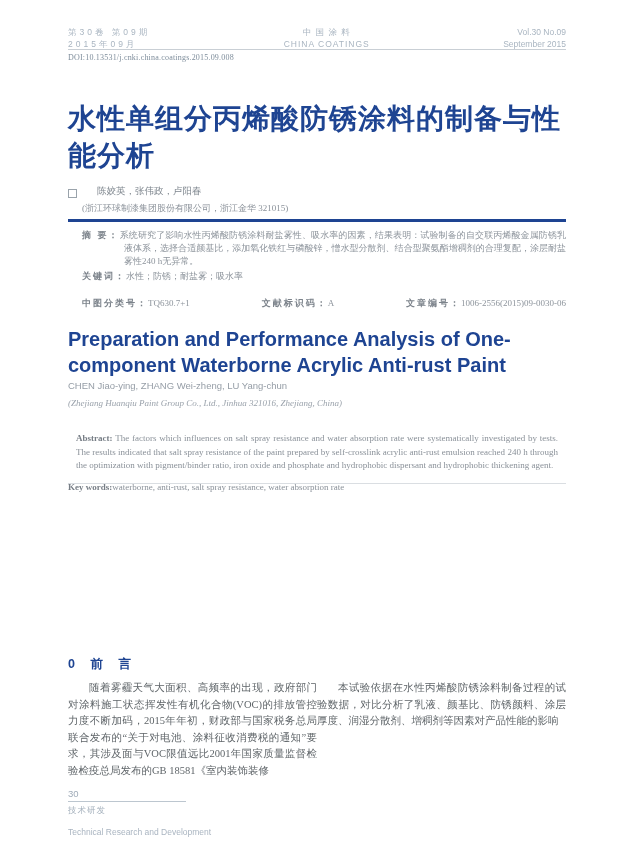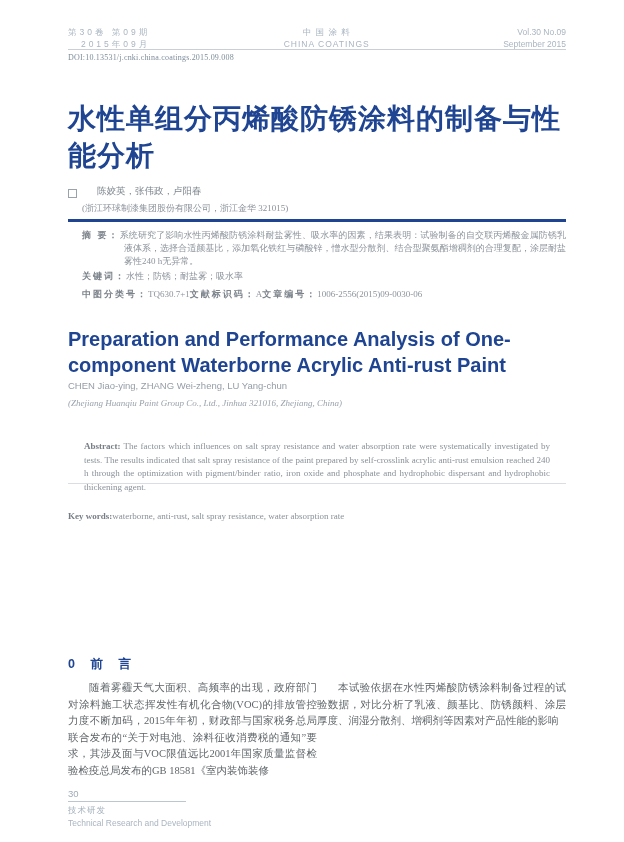--- a/index.html
+++ b/index.html
@@ -12,21 +12,21 @@
     color:#63686e;
     overflow:hidden;
   }
   
   .jheader{
     position:absolute;left:68px;right:58px;top:26px;
     display:flex;justify-content:space-between;
     font-family:"Liberation Sans","DejaVu Sans",sans-serif;
     font-size:8.5px;line-height:12px;color:#a9b5c1;
   }
-  .jheader .col{display:flex;flex-direction:column;text-align:right;}
+  .jheader .col{display:flex;flex-direction:column;}
   .jheader .col.center{text-align:center;letter-spacing:1px;}
   .jheader .col.right{text-align:right;}
   .jheader .cn{letter-spacing:3px;}
   .header-rule{position:absolute;left:68px;right:58px;top:49px;border-top:1px solid #c9cfd5;}
   .doi-line{
     position:absolute;left:68px;top:53px;
     font-size:8px;color:#7e8d9b;letter-spacing:.2px;
     font-family:"Liberation Serif","DejaVu Serif",serif;
   }
   
@@ -44,21 +44,21 @@
   .affil-cn{position:absolute;left:82px;top:202px;font-size:9px;color:#8b929a;}
   .blue-rule{position:absolute;left:68px;right:58px;top:219px;border-top:3px solid #1e4492;}
   
   .abs-cn{
     position:absolute;left:82px;right:58px;top:229px;
     font-size:9px;line-height:13px;color:#8d949c;text-align:justify;
   }
   .abs-cn .hang{padding-left:42px;text-indent:-42px;margin:0;}
   .abs-cn .lbl{color:#7c838b;font-weight:bold;letter-spacing:2px;}
   .kw-line{margin-top:2px;}
-  .meta-line{display:flex;margin-top:5px;}
+  .meta-line{display:flex;justify-content:space-between;margin-top:14px;}
   
   .title-en{
     position:absolute;left:68px;right:58px;top:326px;
     font-family:"Liberation Sans","DejaVu Sans",sans-serif;
     font-size:20px;line-height:26px;font-weight:bold;color:#1e4492;
   }
   .authors-en{position:absolute;left:68px;top:380px;font-size:9.5px;color:#959da6;
     font-family:"Liberation Sans","DejaVu Sans",sans-serif;}
   .affil-en{position:absolute;left:68px;top:398px;font-size:9px;font-style:italic;color:#9aa2ab;}
   .abs-en{
@@ -81,21 +81,21 @@
   }
   .body-cols .col{flex:1;}
   .body-cols p{margin:0;}
   .body-cols p.indent{text-indent:2em;}
   
   .footer{position:absolute;left:68px;top:788px;color:#a4b0bc;
     font-family:"Liberation Sans","DejaVu Sans",sans-serif;}
   .footer .pageno{font-size:9.5px;color:#9fabb8;}
   .footer .foot-rule{width:118px;border-top:1px solid #bcc6cf;margin:2px 0 3px 0;}
   .footer .col-cn{font-size:8.5px;letter-spacing:1px;color:#a4b0bc;}
-  .footer .col-en{font-size:8.5px;color:#aab5c1;margin-top:1px;}
+  .footer .col-en{font-size:8.5px;color:#aab5c1;margin-top:10px;}
 </style>
 </head>
 <body>
 
 <div class="page">
 
   <div class="jheader">
     <div class="col">
       <span class="cn">第30卷 第09期</span>
       <span class="cn">2015年09月</span>
@@ -132,21 +132,21 @@
       <span><span class="lbl">文献标识码：</span><span>A</span></span>
       <span><span class="lbl">文章编号：</span><span>1006-2556(2015)09-0030-06</span></span>
     </div>
   </div>
 
   <h2 class="title-en" style="margin:0">Preparation and Performance Analysis of One-component Waterborne Acrylic Anti-rust Paint</h2>
   <div class="authors-en">CHEN Jiao-ying, ZHANG Wei-zheng, LU Yang-chun</div>
   <div class="affil-en">(Zhejiang Huanqiu Paint Group Co., Ltd., Jinhua 321016, Zhejiang, China)</div>
 
   <div class="abs-en">
-    <p style="margin:16px">
+    <p style="margin:8px">
       <span class="lbl">Abstract:</span>
       <span>The factors which influences on salt spray resistance and water absorption rate were systematically investigated by tests. The results indicated that salt spray resistance of the paint prepared by self-crosslink acrylic anti-rust emulsion reached 240 h through the optimization with pigment/binder ratio, iron oxide and phosphate and hydrophobic dispersant and hydrophobic thickening agent.</span>
     </p>
     <div class="kws">
       <span class="lbl">Key words:</span><span>waterborne, anti-rust, salt spray resistance, water absorption rate</span>
     </div>
   </div>
   <div class="thin-rule"></div>
 
   <div class="section-head">

